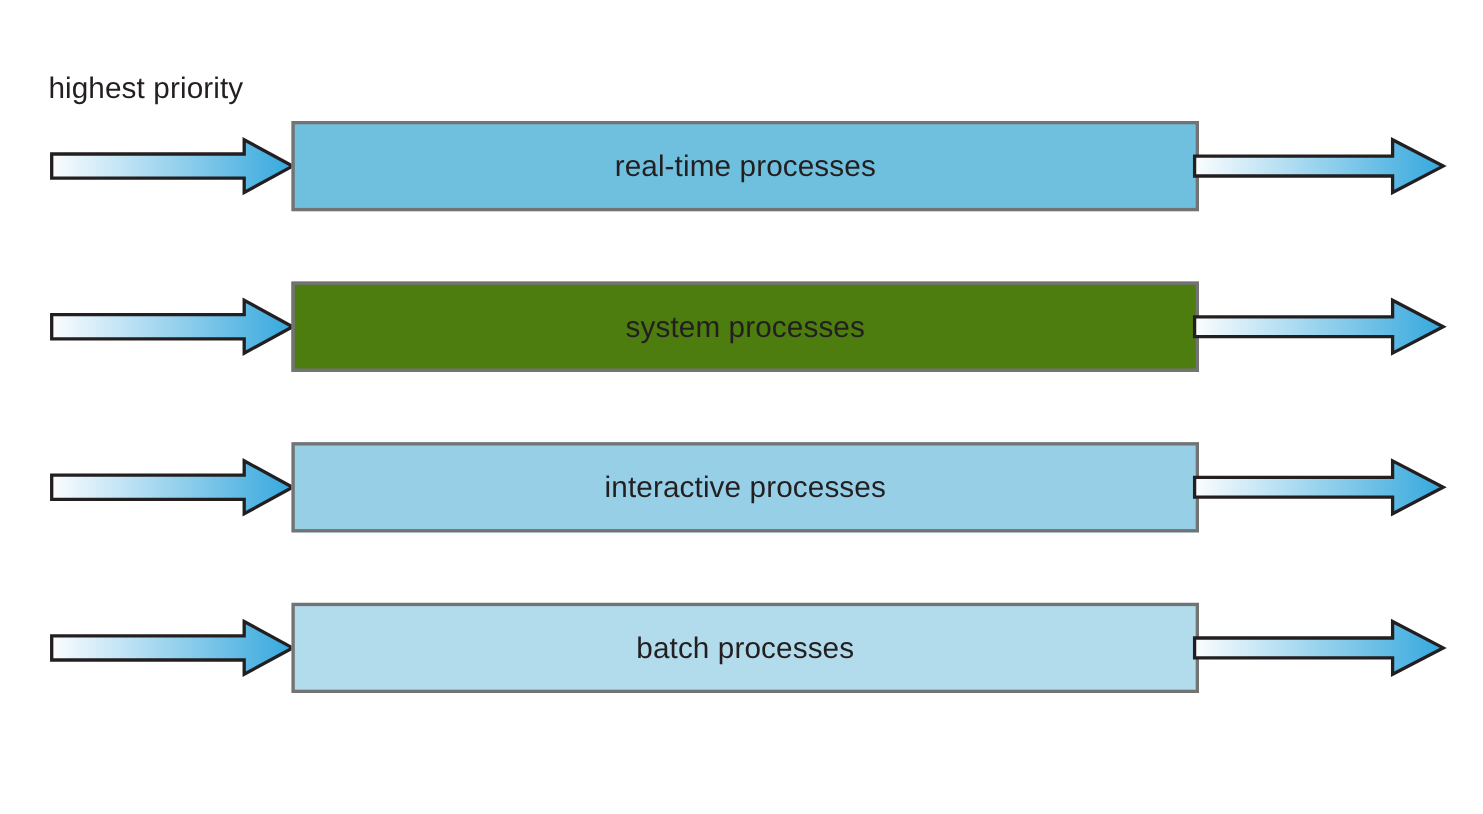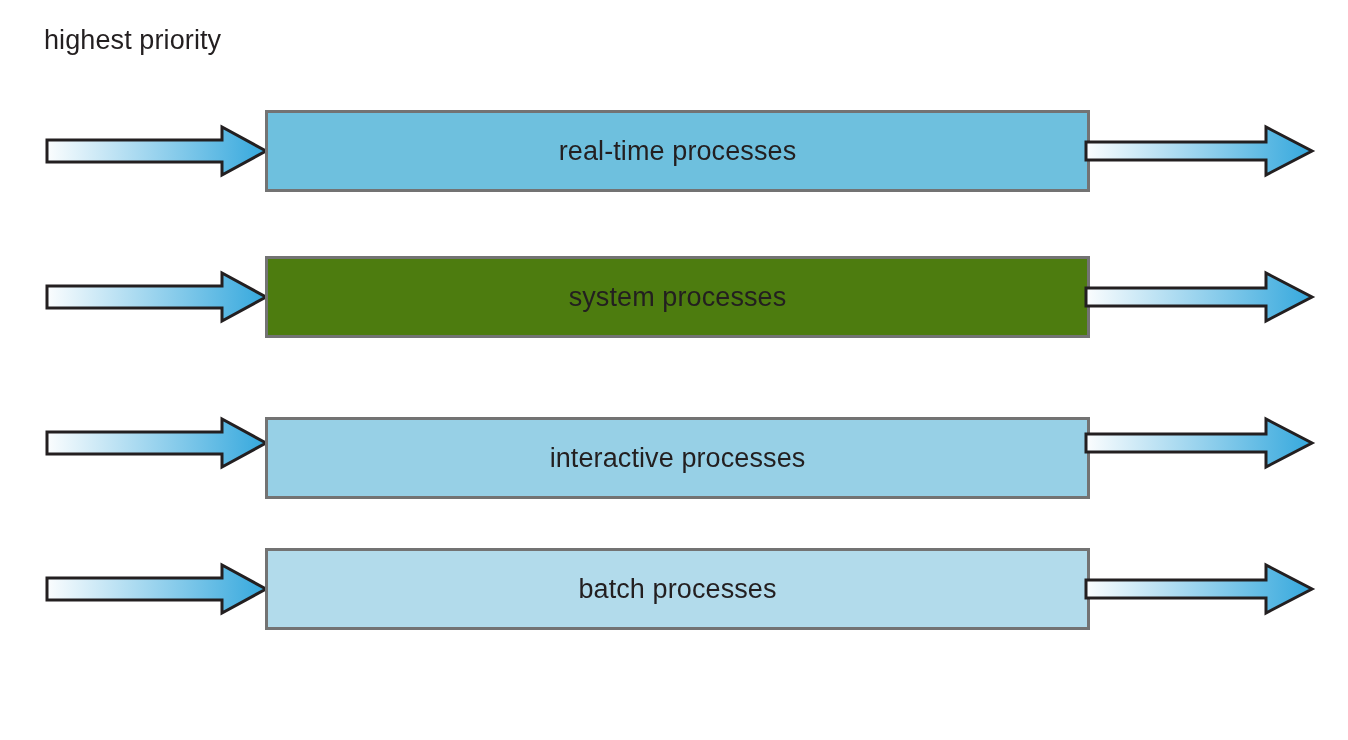--- a/index.html
+++ b/index.html
@@ -22,20 +22,21 @@
   }
 
   .priority-label {
     position: absolute;
     left: 44px;
     font-size: 27px;
     line-height: 1;
     letter-spacing: 0.1px;
     color: #231f20;
     white-space: nowrap;
+    margin-top: 40px;
   }
   .priority-label.top    { top: 27px; }
   .priority-label.bottom { top: 660px; }
 
   .row {
     position: absolute;
     left: 0;
     width: 1348px;
   }
 
@@ -142,21 +143,21 @@
           <svg viewBox="0 0 226 82" preserveAspectRatio="none">
             <defs>
               <linearGradient id="gin2" x1="0" y1="0" x2="1" y2="0">
                 <stop offset="0" stop-color="#fbfdfe"></stop>
                 <stop offset="1" stop-color="#35a8dd"></stop>
               </linearGradient>
             </defs>
             <path d="M 3,30 L 178,30 L 178,17 L 222,41 L 178,65 L 178,52 L 3,52 Z" fill="url(#gin2)" stroke="#231f20" stroke-width="3" stroke-linejoin="miter"></path>
           </svg>
         </div>
-        <div class="proc-box" style="background: rgb(151, 208, 230); margin-top: 15px;">
+        <div class="proc-box" style="background: rgb(151, 208, 230);">
           <div class="proc-box-label">interactive processes</div>
         </div>
         <div class="arrow-out">
           <svg viewBox="0 0 232 82" preserveAspectRatio="none">
             <defs>
               <linearGradient id="gout2" x1="0" y1="0" x2="1" y2="0">
                 <stop offset="0" stop-color="#fbfdfe"></stop>
                 <stop offset="1" stop-color="#35a8dd"></stop>
               </linearGradient>
             </defs>

